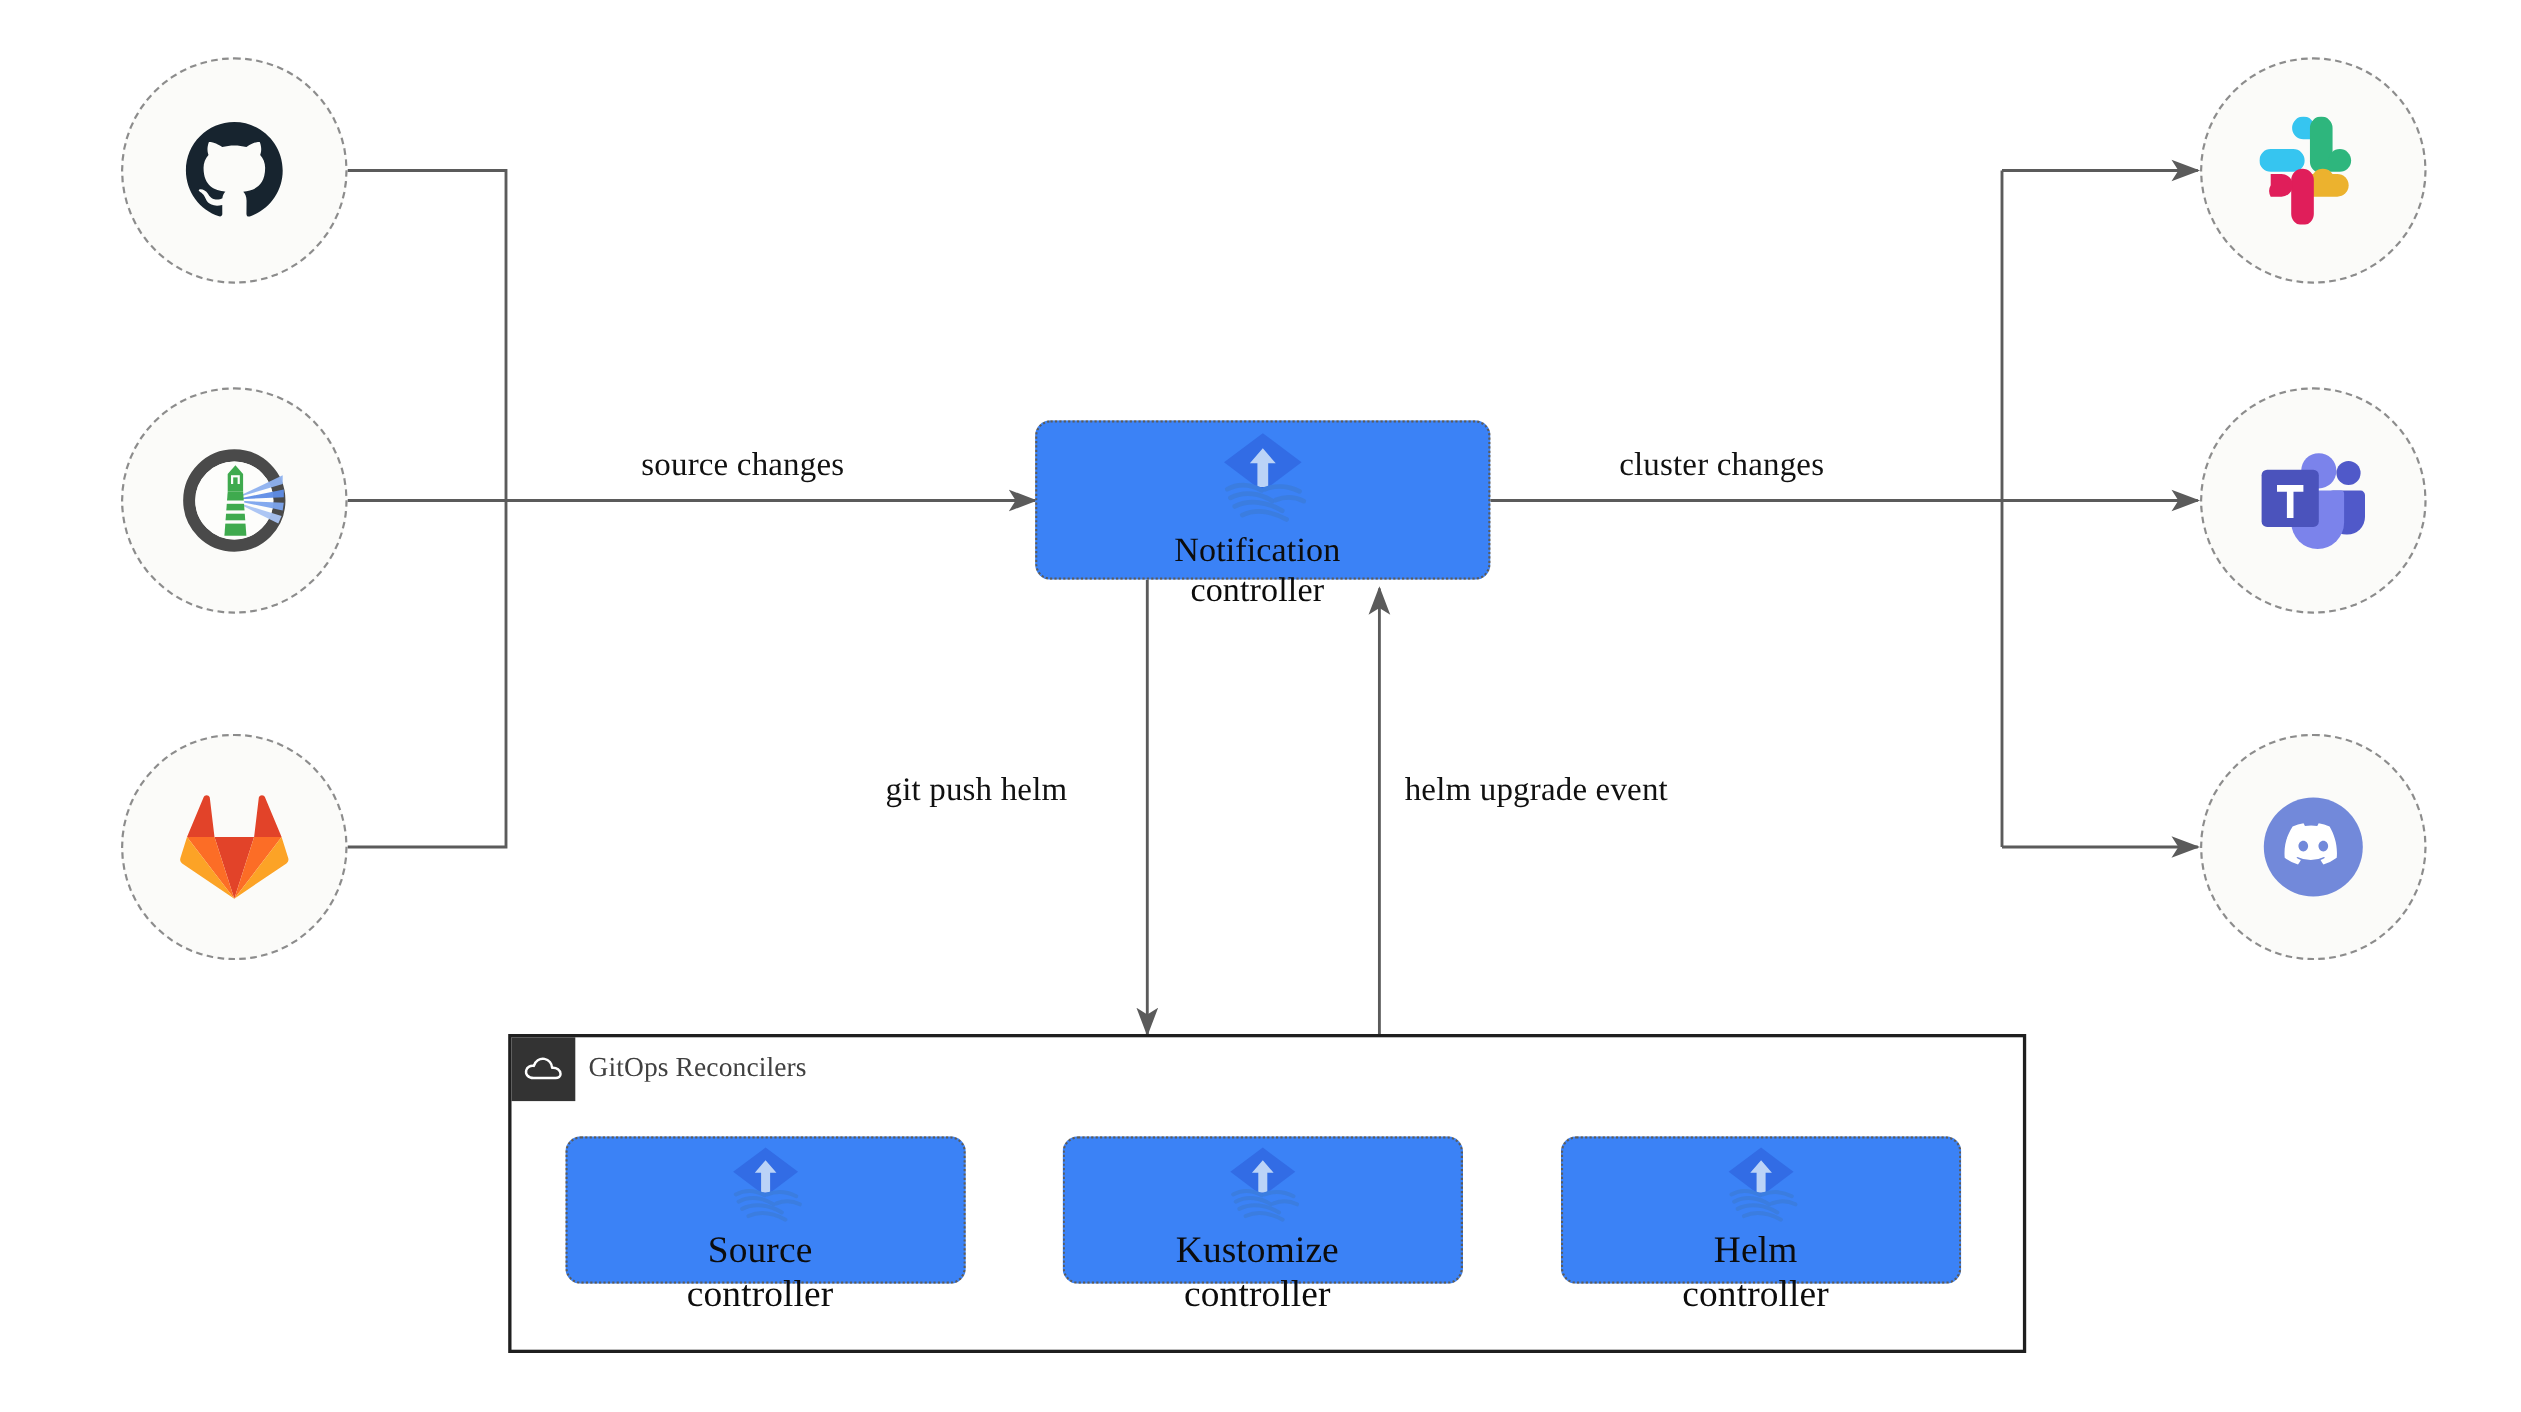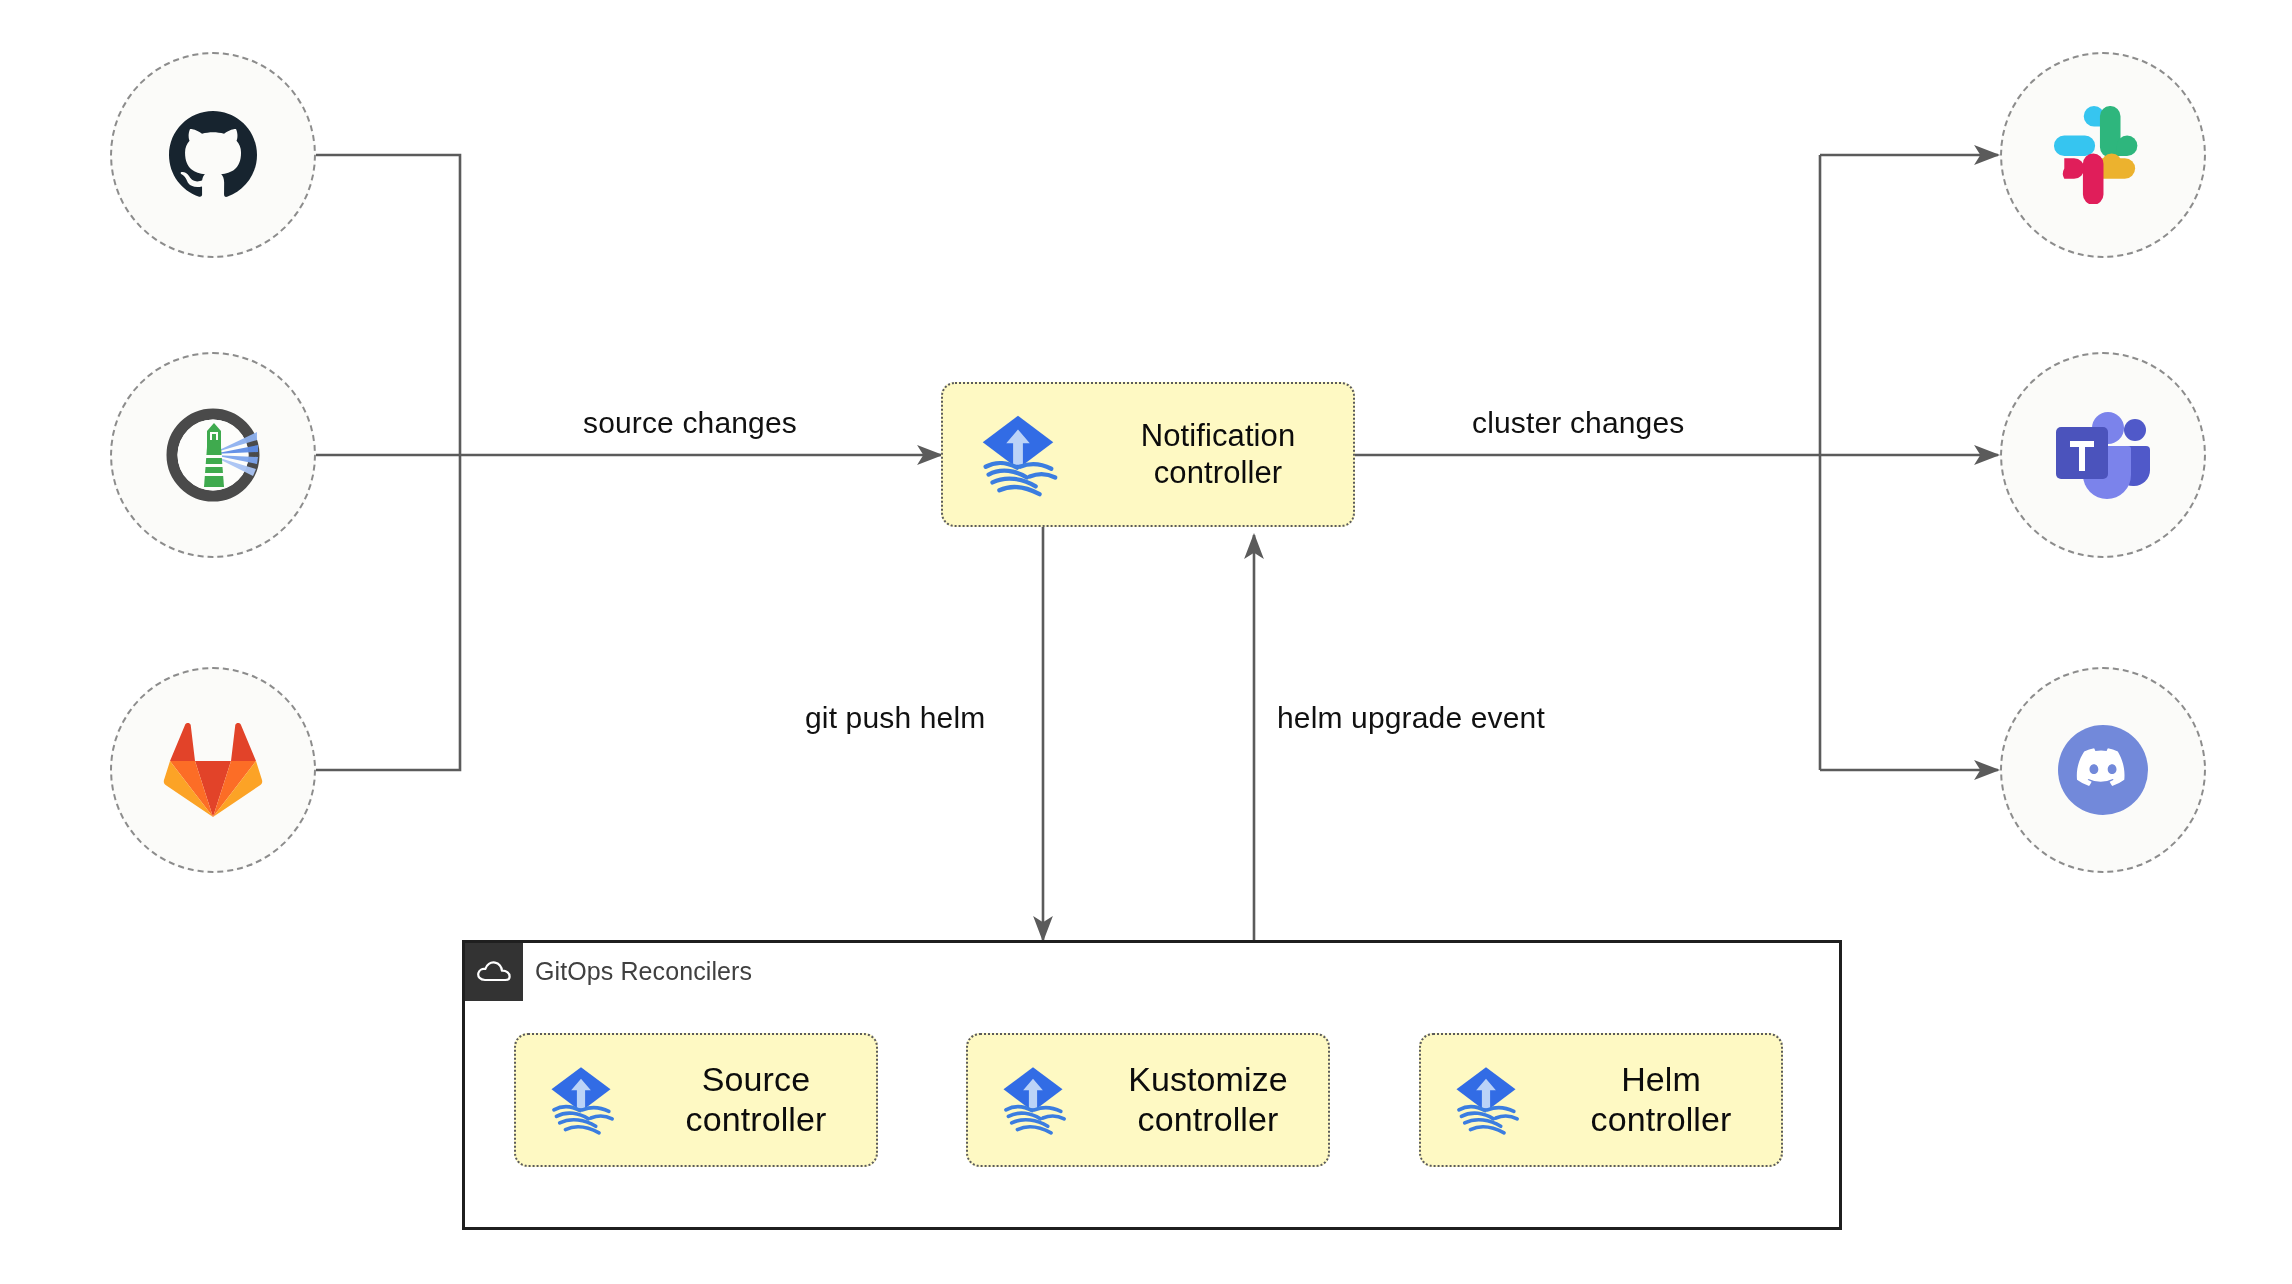--- a/index.html
+++ b/index.html
@@ -1,37 +1,37 @@
 <!DOCTYPE html>
 <html><head>
 <meta charset="utf-8">
 <style>
   html,body{margin:0;padding:0;background:#ffffff;}
   body{
     width:2292px;height:1284px;position:relative;overflow:hidden;
     font-family:"Liberation Sans","DejaVu Sans",sans-serif;
     -webkit-font-smoothing:antialiased;
   }
-  #canvas{position:absolute;inset:0;width:2292px;height:972px;}
+  #canvas{position:absolute;inset:0;width:2292px;height:972px;font-family:Liberation Serif, serif;}
   #edges{position:absolute;left:0;top:0;width:2292px;height:1284px;pointer-events:none;}
 
   
   .circle-node{
     position:absolute;border-radius:50%;
     background:#fbfbf9;border:2px dashed #8c8c8c;
     display:flex;align-items:center;justify-content:center;
     box-sizing:border-box;
   }
   .circle-node svg{display:block;}
 
   
   .ctrl-box{
     position:absolute;box-sizing:border-box;
-    background:#fef9c3;border:2px dotted #5b5b5b;border-radius:14px;
-    display:flex;align-items:center;
+    background:#3b82f6;border:2px dotted #5b5b5b;border-radius:14px;
+    display:flex;align-items:center;flex-direction:column;
   }
   .ctrl-icon{flex:0 0 auto;display:flex;align-items:center;justify-content:center;}
   .ctrl-label{
     flex:1 1 auto;text-align:center;color:#0c0c0c;
     font-size:31px;line-height:1.17;letter-spacing:.1px;
     white-space:pre-line;padding-right:10px;
   }
   .ctrl-label.small{font-size:34px;}
 
   

